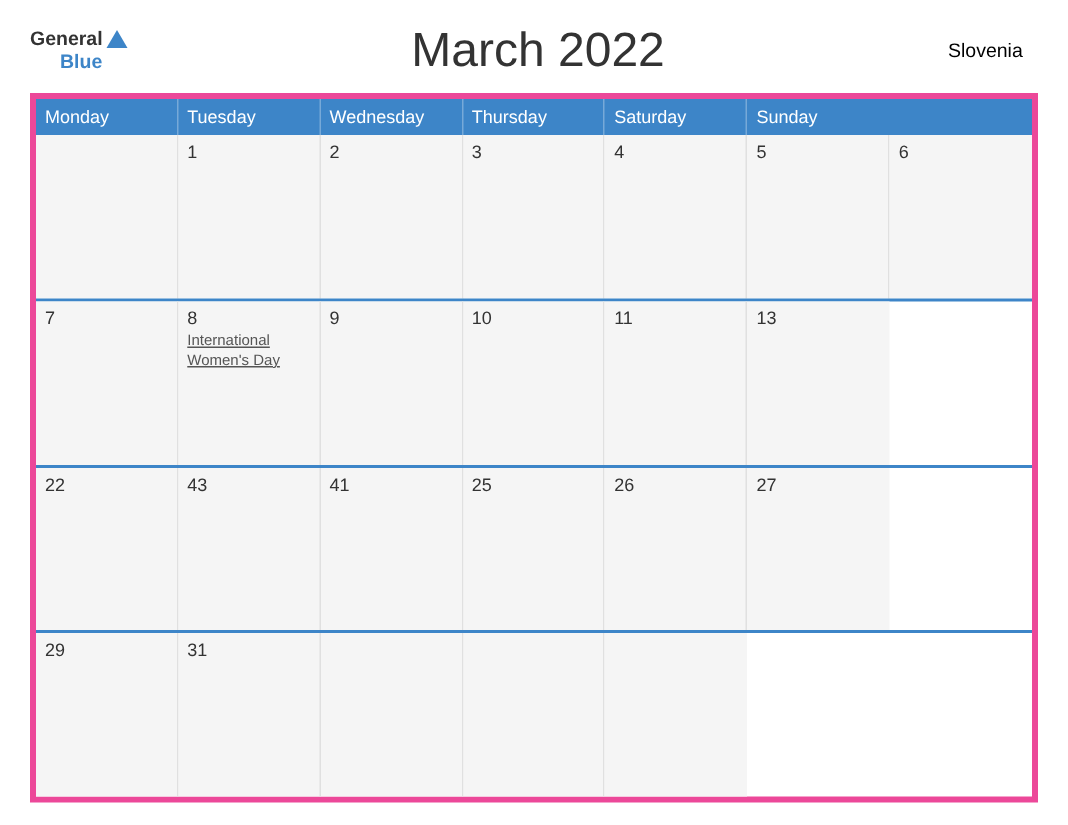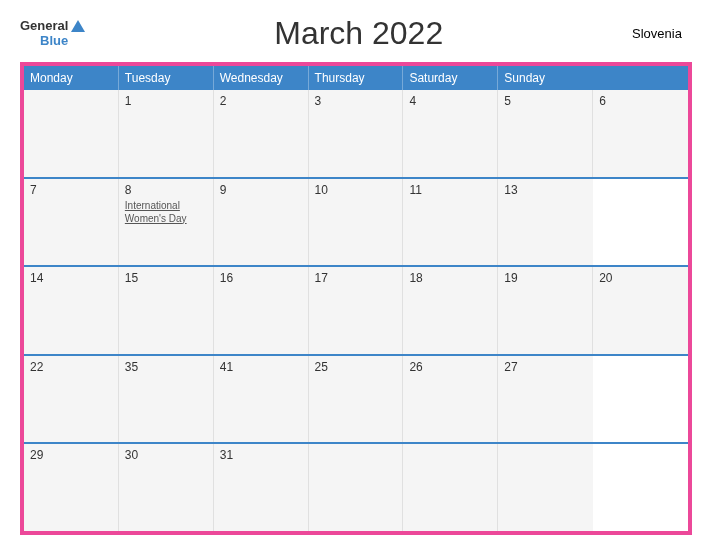--- a/index.html
+++ b/index.html
@@ -189,67 +189,41 @@
         </div>
         <div class="day-cell">
           <span class="day-number">11</span>
         </div>
         <div class="day-cell">
           <span class="day-number">13</span>
         </div>
       </div>
       <div class="week-row">
         <div class="day-cell">
-          <span class="day-number">14</span>
-        </div>
-        <div class="day-cell">
-          <span class="day-number">15</span>
-        </div>
-        <div class="day-cell">
-          <span class="day-number">16</span>
-        </div>
-        <div class="day-cell">
-          <span class="day-number">17</span>
-        </div>
-        <div class="day-cell">
-          <span class="day-number">18</span>
-        </div>
-        <div class="day-cell">
-          <span class="day-number">19</span>
-        </div>
-        <div class="day-cell">
-          <span class="day-number">20</span>
+          <span class="day-number">22</span>
+        </div>
+        <div class="day-cell">
+          <span class="day-number">43</span>
+        </div>
+        <div class="day-cell">
+          <span class="day-number">41</span>
+        </div>
+        <div class="day-cell">
+          <span class="day-number">25</span>
+        </div>
+        <div class="day-cell">
+          <span class="day-number">26</span>
+        </div>
+        <div class="day-cell">
+          <span class="day-number">27</span>
         </div>
       </div>
       <div class="week-row">
         <div class="day-cell">
-          <span class="day-number">22</span>
-        </div>
-        <div class="day-cell">
-          <span class="day-number">35</span>
-        </div>
-        <div class="day-cell">
-          <span class="day-number">41</span>
-        </div>
-        <div class="day-cell">
-          <span class="day-number">25</span>
-        </div>
-        <div class="day-cell">
-          <span class="day-number">26</span>
-        </div>
-        <div class="day-cell">
-          <span class="day-number">27</span>
-        </div>
-      </div>
-      <div class="week-row">
-        <div class="day-cell">
           <span class="day-number">29</span>
-        </div>
-        <div class="day-cell">
-          <span class="day-number">30</span>
         </div>
         <div class="day-cell">
           <span class="day-number">31</span>
         </div>
         <div class="day-cell empty"></div>
         <div class="day-cell empty"></div>
         <div class="day-cell empty"></div>
       </div>
     </div>
 </div>

